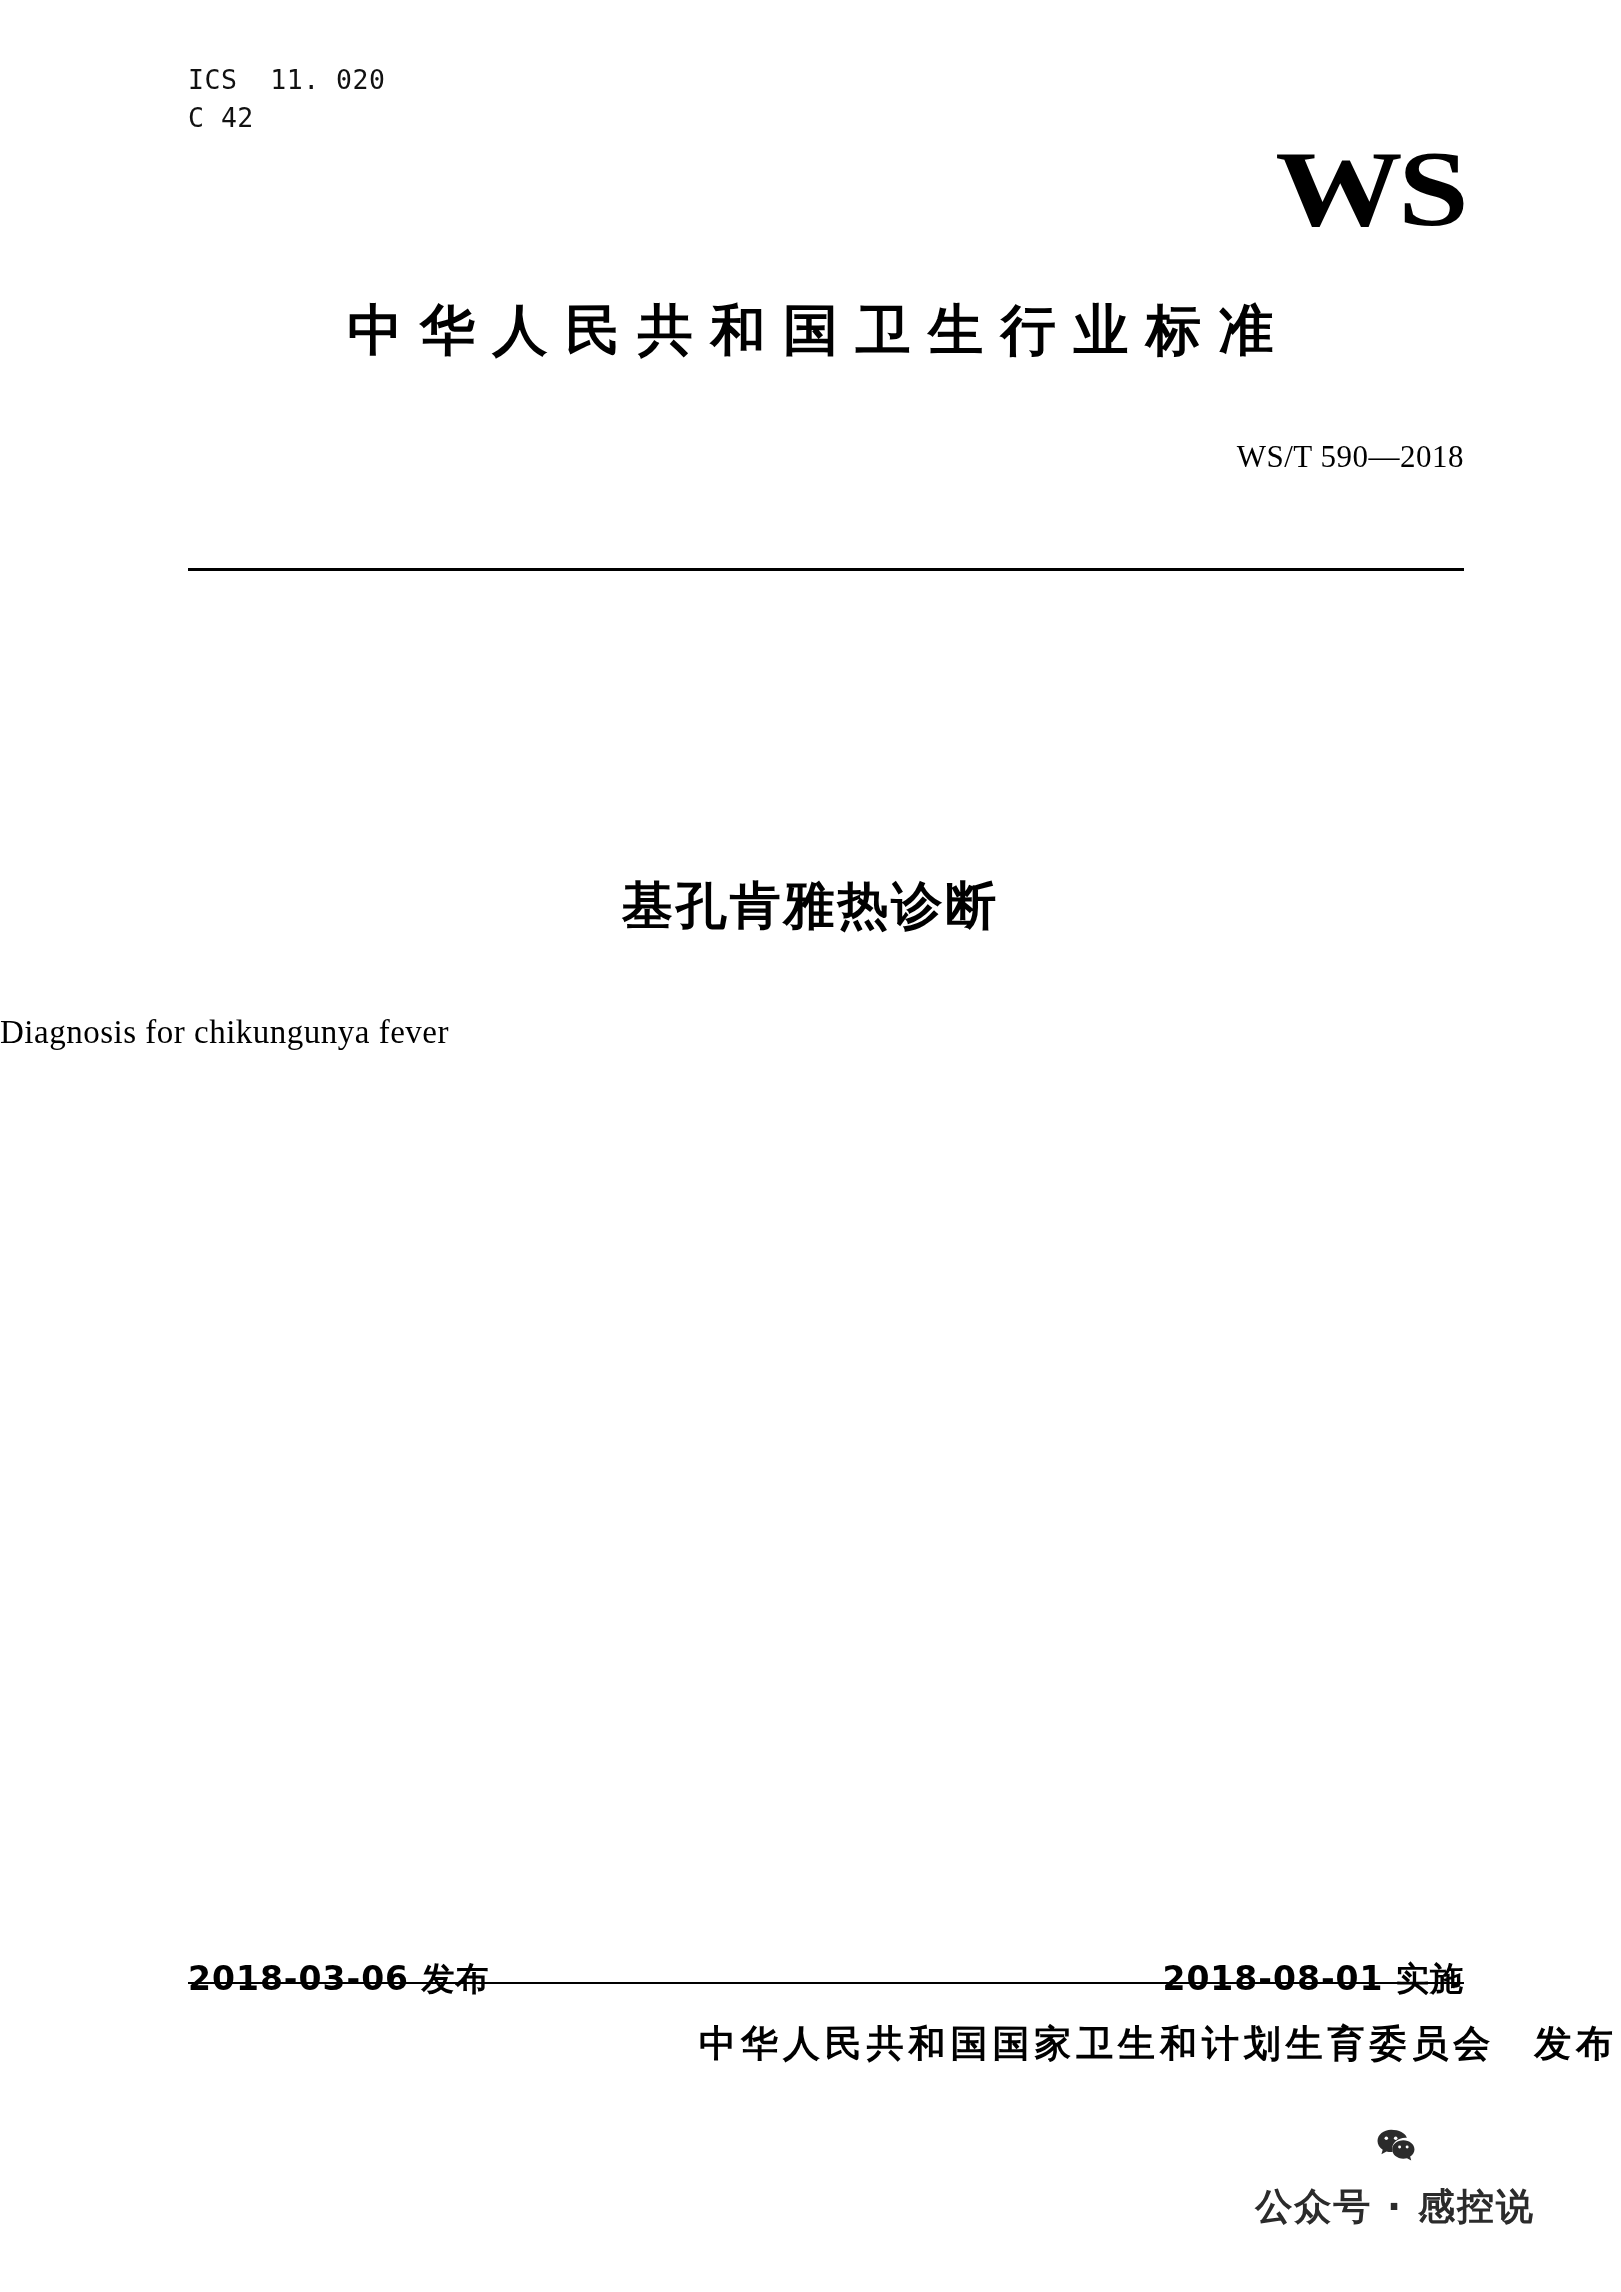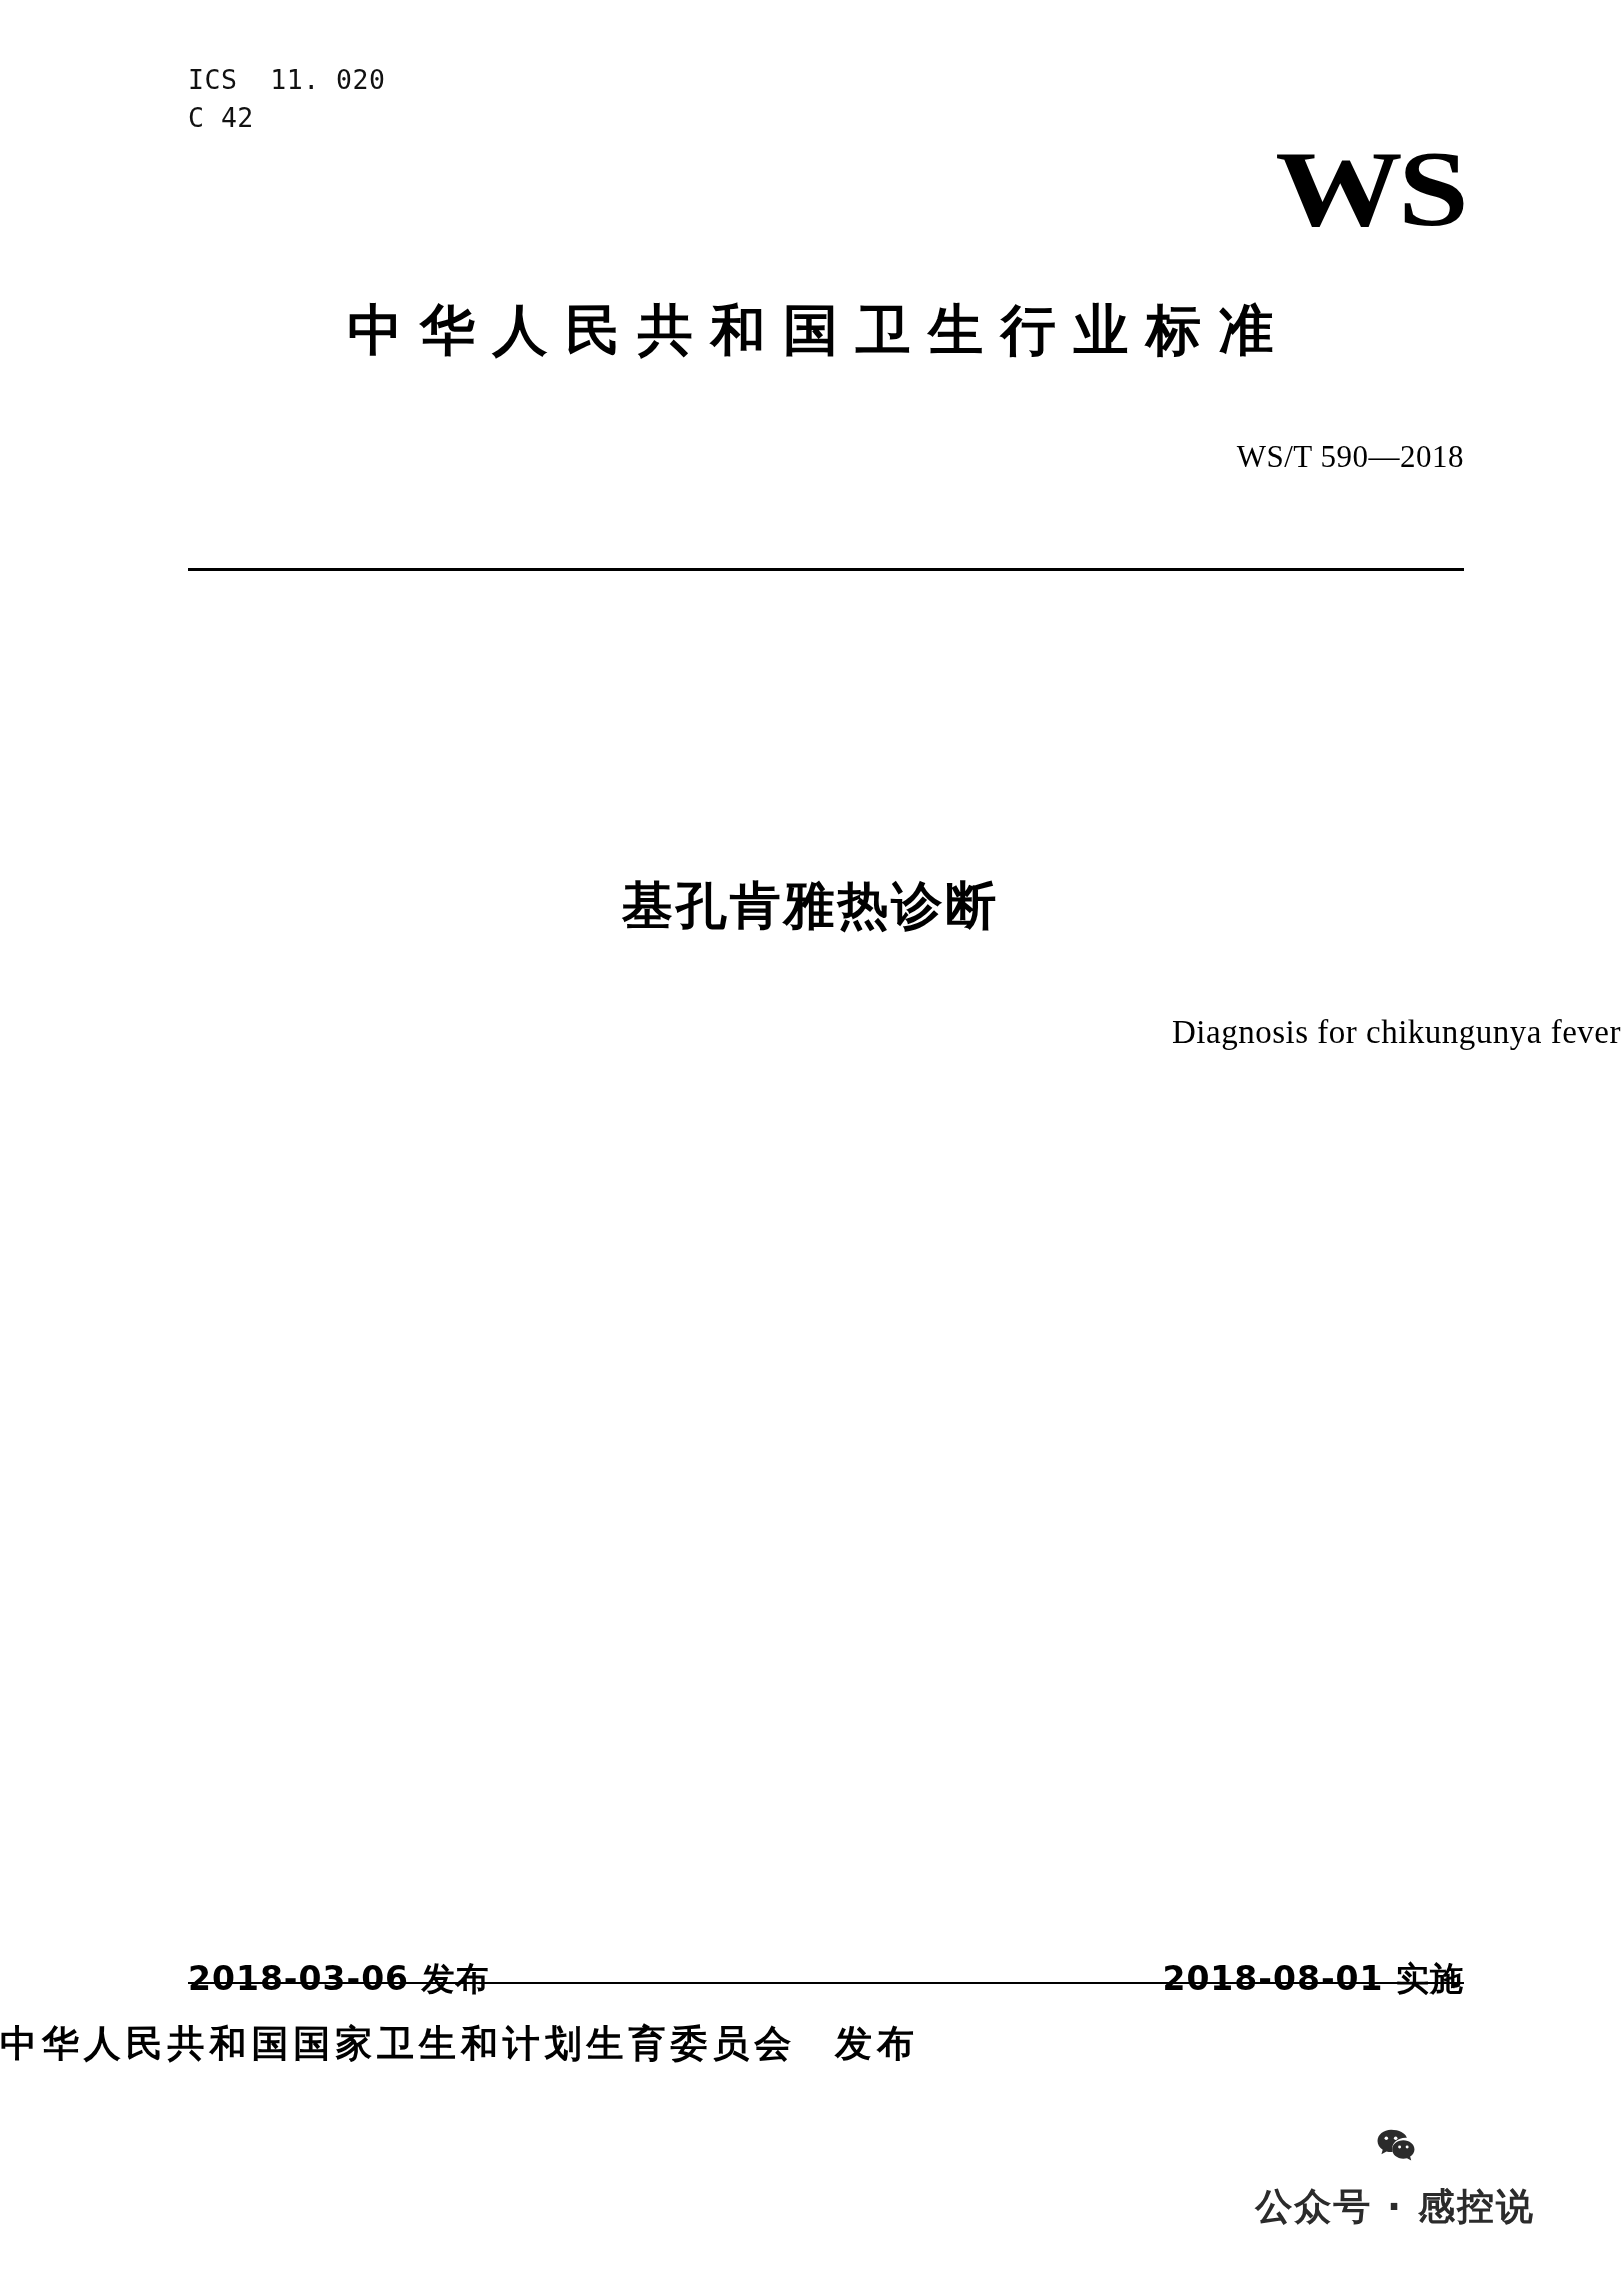--- a/index.html
+++ b/index.html
@@ -105,26 +105,25 @@
     font-weight: bold;
     font-size: 51px;
     letter-spacing: 2.9px;
     color: #000;
   }
   .doc-title-en {
     position: absolute;
     left: 0;
     right: 0;
     top: 1014px;
-    text-align: right;
+    text-align: left;
     font-family: "Liberation Serif", "DejaVu Serif", serif;
     font-size: 33px;
     letter-spacing: 0.5px;
     color: #000;
-    margin-left: 48px;
   }
 
   
   .date-row {
     position: absolute;
     left: 188px;
     right: 157px;
     top: 1929px;
     display: flex;
     justify-content: space-between;
@@ -137,21 +136,21 @@
   }
   .date-row .issue,
   .date-row .effective { white-space: nowrap; letter-spacing: 1px; }
 
   
   .publisher {
     position: absolute;
     left: 0;
     right: 3px;
     top: 2019px;
-    text-align: left;
+    text-align: right;
     font-family: "DejaVu Sans", "Liberation Sans", sans-serif;
     font-weight: bold;
     font-size: 37px;
     letter-spacing: 4.9px;
     color: #000;
   }
   .publisher .gap { display: inline-block; width: 39px; }
 
   
   .wechat {

